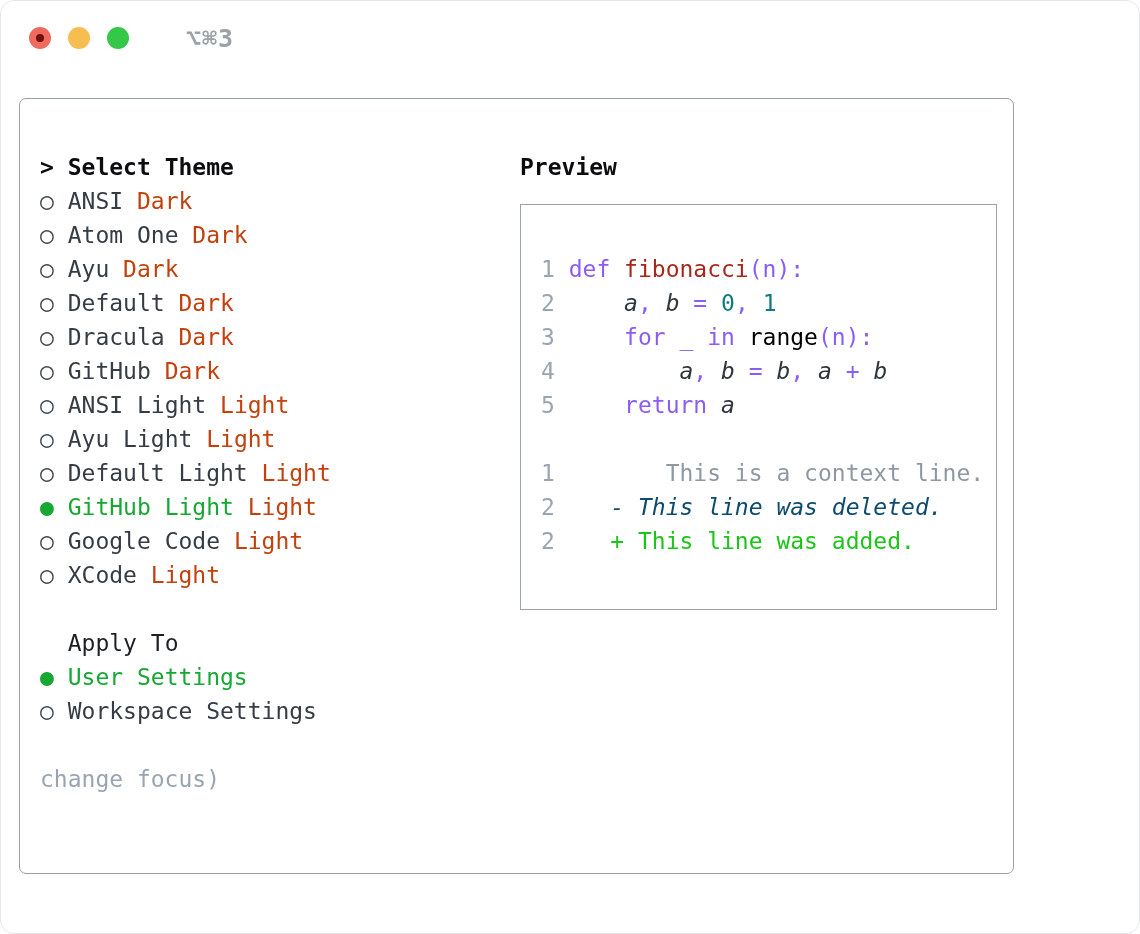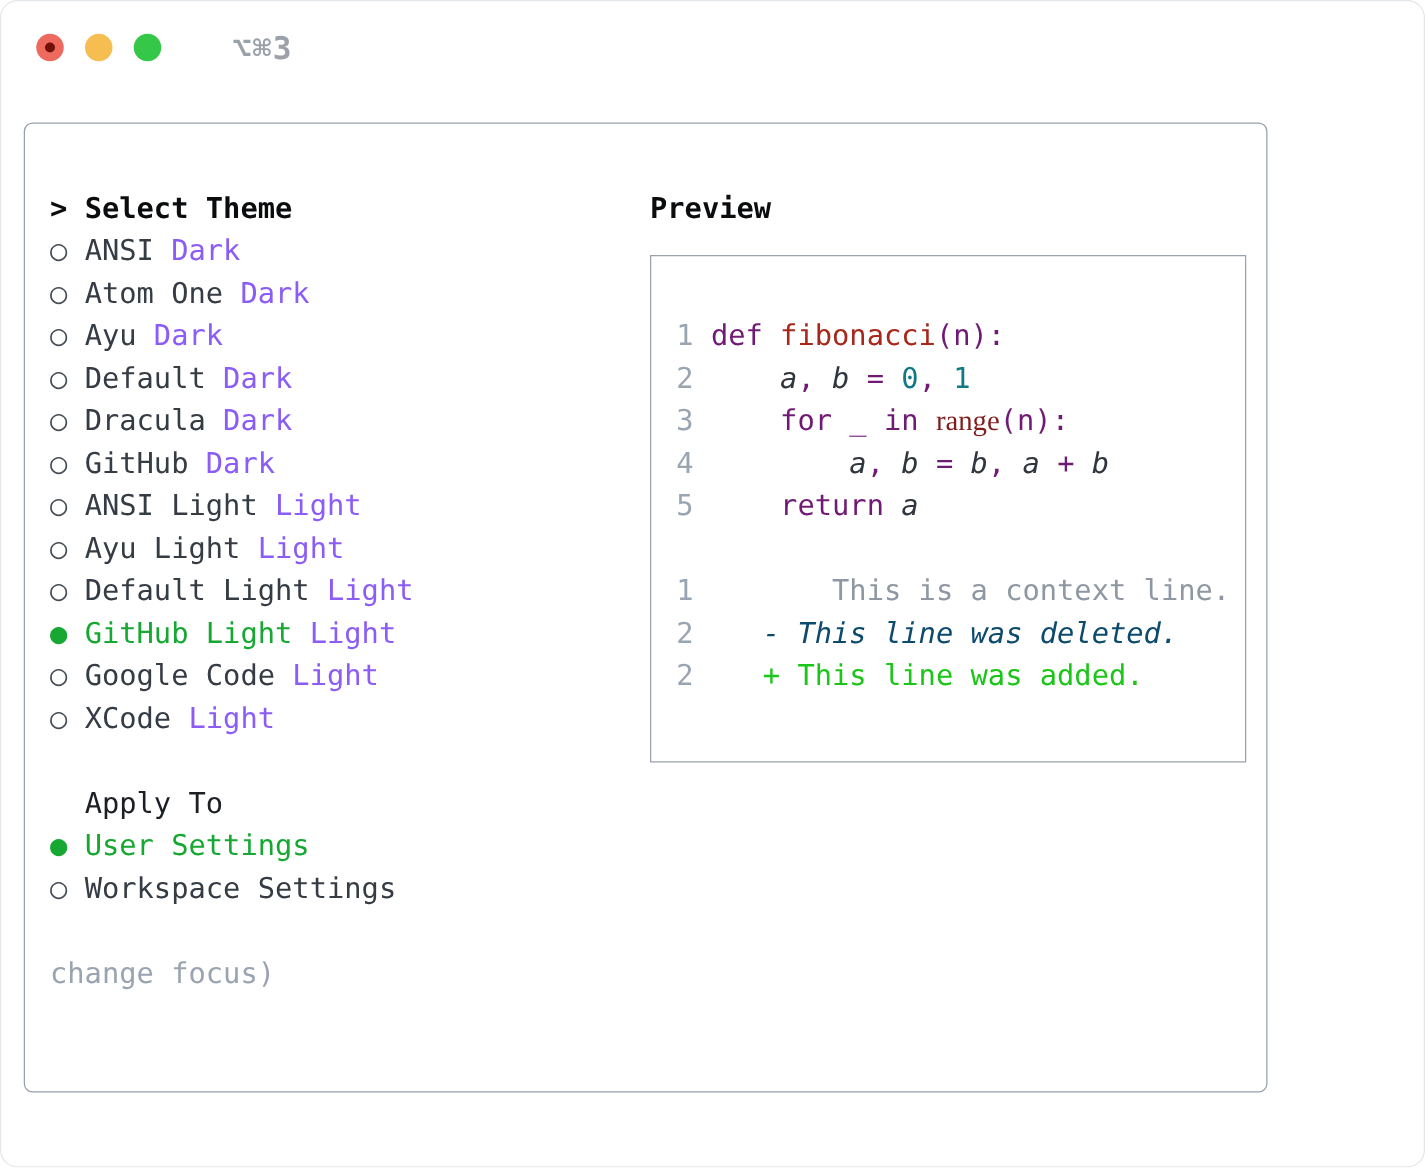--- a/index.html
+++ b/index.html
@@ -36,35 +36,35 @@
   .row { height:34px; line-height:34px; font-size:23px; white-space:pre; }
   .left-col  { position:absolute; left:20px; top:51px; }
   .right-col { position:absolute; left:500px; top:51px; }
   .header { color:#0a0c0e; font-weight:bold; }
   .prefix { color:#0a0c0e; font-weight:bold; }
   .applyhdr { color:#1c2025; font-weight:normal; }
   .applyhdr .prefix { font-weight:normal; }
   .bullet { color:#474e57; }
   .bullet.on { color:#16a833; }
   .name { color:#363c44; }
-  .tag  { color:#8b5cf6; }
+  .tag  { color:#c2410c; }
   .theme-item.selected .name { color:#16a833; }
   .hint .row { color:#9aa4b1; }
   
   .preview-box {
     margin-top:20px; width:477px; height:406px;
     border:1.5px solid #9aa2ae; background:#ffffff;
     padding:47px 0 0 20px; overflow:hidden;
   }
   .code-row { height:34px; line-height:34px; font-size:23px; white-space:pre; }
   .lineno      { color:#9aa5b2; }
-  .seg-code    { color:#701a75; }
+  .seg-code    { color:#8b5cf6; }
   .seg-func    { color:#a8271b; }
   .seg-num     { color:#0f7a82; }
-  .seg-builtin { color:#7f1d1d;font-family:Liberation Serif, serif; }
+  .seg-builtin { color:#000000; }
   .seg-var     { color:#2f363d; font-style:italic; }
   .seg-ctx     { color:#8f98a2; }
   .seg-del     { color:#0c4a6e;font-style:italic; }
   .seg-add     { color:#1cc618;margin-top:37px; }
 </style>
 </head>
 <body>
 
 <div class="window">
 

